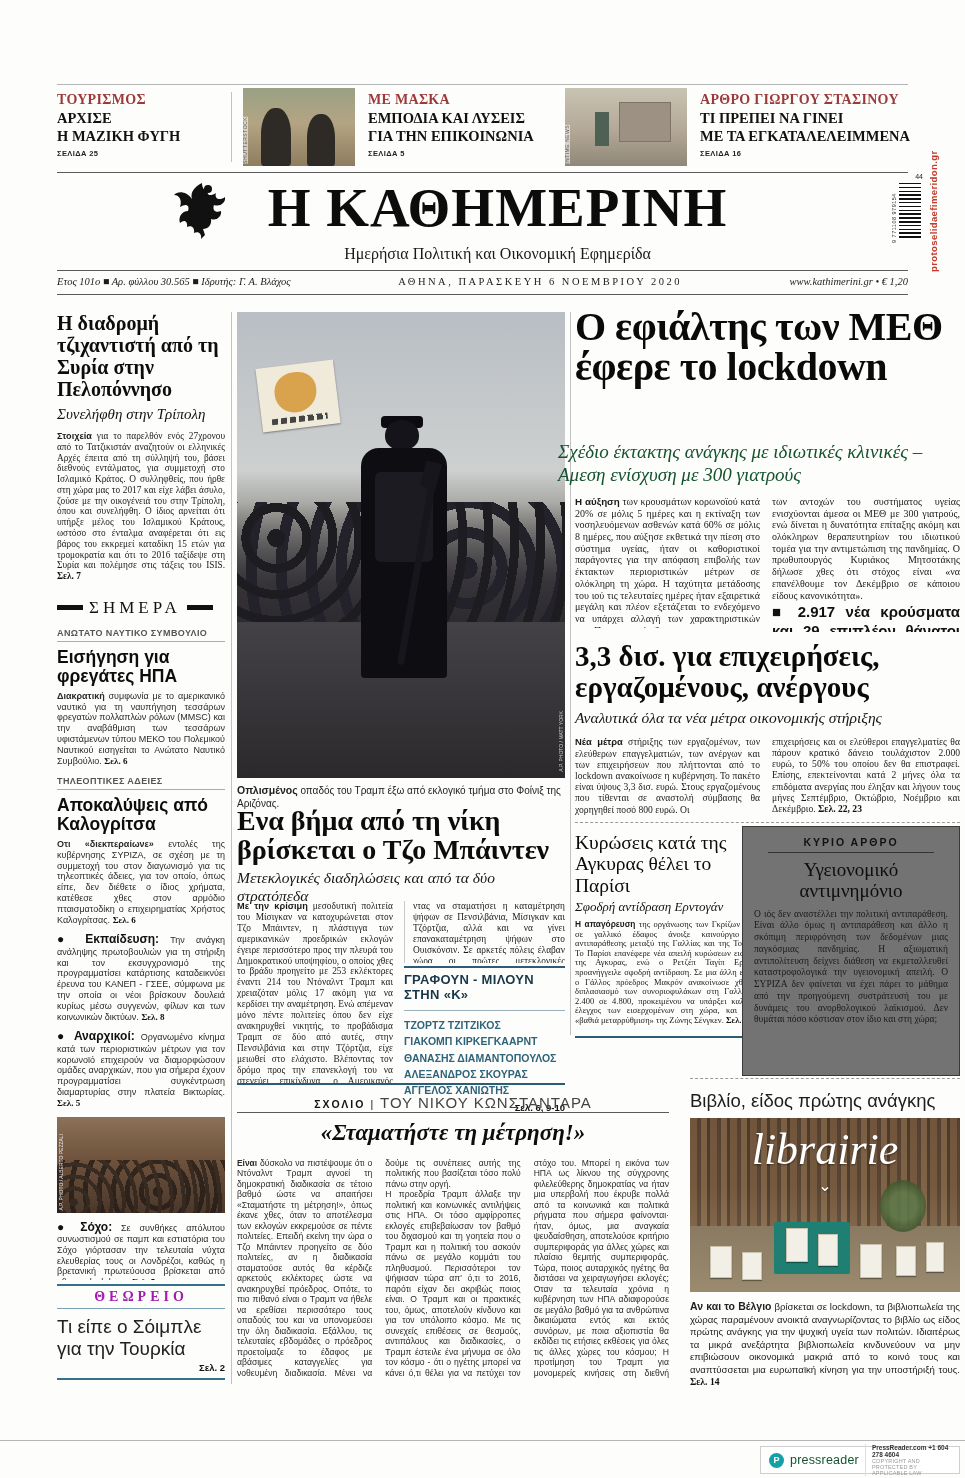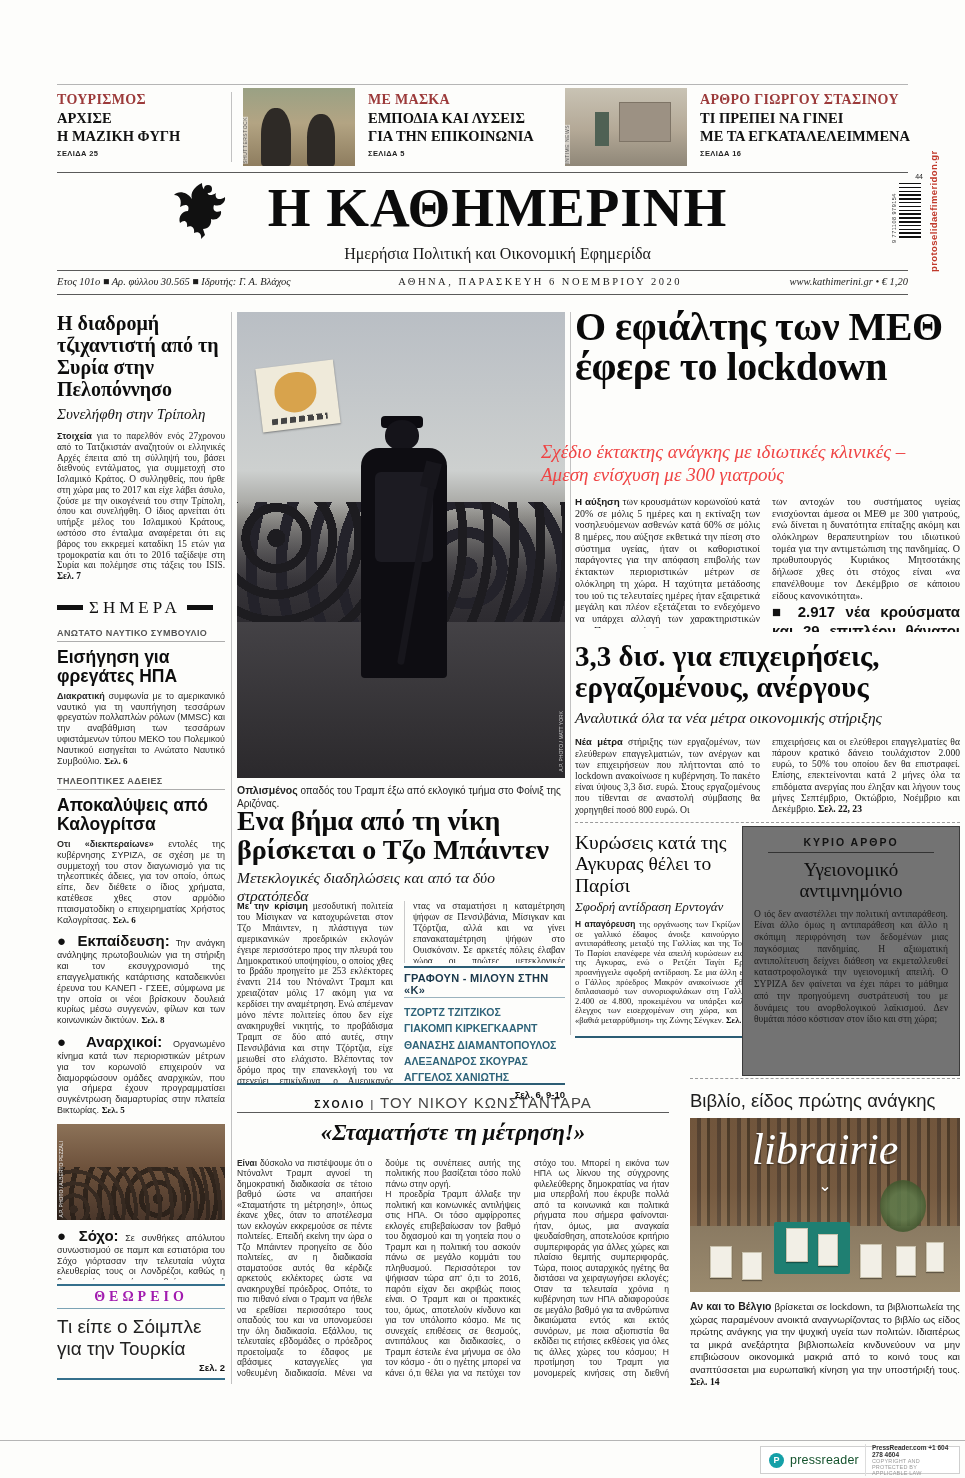--- a/index.html
+++ b/index.html
@@ -50,21 +50,21 @@
   .lc-body { font-family:"Liberation Serif", serif; font-size:9.3px; line-height:1.16; text-align:justify; color:#1a1a1a; margin-top:8px; }
   .lead { font-weight:700; font-family:"Liberation Sans", sans-serif; font-size:.98em; }
   .pgref { font-weight:700; font-family:Liberation Serif, serif; color:#111; }
   .simera-head { display:flex; align-items:center; gap:6px; margin:16px 0 10px; }
   .simera-head .bar { flex:0 0 26px; height:5px; background:#111; }
   .simera-head .txt { font-family:"Liberation Serif", serif; font-size:17px; letter-spacing:4px; color:#111; white-space:nowrap; }
   .kicker { font-size:9px; font-weight:700; color:#555; letter-spacing:.4px; border-bottom:1px solid #adadad; padding-bottom:3px; margin:10px 0 6px; }
   .brief-title { font-size:17.5px; font-weight:700; line-height:1.08; color:#0d0d0d; margin-bottom:5px; }
   .brief-body { font-size:9px; line-height:1.2; text-align:justify; color:#2a2a2a; margin-bottom:6px; }
   .bullet-item { font-size:9px; line-height:1.2; text-align:justify; color:#2a2a2a; margin:7px 0; }
-  .bullet-item .blead { font-weight:700; color:#111; font-size:15px; }
+  .bullet-item .blead { font-weight:700; color:#111; font-size:12px; }
   .lc-photo { position:relative; width:168px; height:96px; margin:8px 0 4px;
     background:linear-gradient(180deg,#8c7258 0%,#6e523c 45%,#4a372b 100%); overflow:hidden; }
   .lc-photo .heads { position:absolute; width:100%; height:55%; bottom:0;
     background:repeating-radial-gradient(circle at 10% 80%, #2e241d 0 4px, transparent 4px 12px),
                repeating-radial-gradient(circle at 60% 60%, #241c16 0 5px, transparent 5px 14px); opacity:.8; }
   .lc-photo .credit { position:absolute; left:1px; bottom:2px; font-size:5px; color:#eee; writing-mode:vertical-rl; transform:rotate(180deg); }
   .theoreio { position:absolute; left:57px; top:1284px; width:168px; }
   .theoreio .rt { height:2px; background:#35708c; }
   .theoreio .hd { text-align:center; font-family:"Liberation Serif", serif; font-size:14px; letter-spacing:4px; font-weight:700; color:#a21caf; padding:3px 0; }
   .theoreio .tt { font-size:19px; color:#222; line-height:1.15; padding:7px 0 2px; }
@@ -87,34 +87,34 @@
   .pm-rifle { position:absolute; left:176px; top:168px; width:7px; height:186px; background:#17161c; transform:rotate(10deg); border-radius:3px; }
   .pm-rifle2 { position:absolute; left:186px; top:150px; width:16px; height:26px; background:#17161c; transform:rotate(14deg); }
   .pm-credit { position:absolute; right:1px; bottom:6px; font-size:5px; color:#ddd; writing-mode:vertical-rl; transform:rotate(180deg); opacity:.9; }
   .caption { position:absolute; left:237px; top:784px; width:328px; font-size:10px; color:#222; line-height:1.25; }
   .caption b { font-size:10.5px; }
   .biden-title { position:absolute; left:237px; top:806px; width:328px; font-family:"Liberation Serif", serif; font-size:28px; font-weight:700; line-height:1.05; color:#0c0c0c; }
   .biden-deck { position:absolute; left:237px; top:869px; width:328px; font-family:"Liberation Serif", serif; font-style:italic; font-size:15.5px; color:#141414; }
   .bodycol { position:absolute; font-family:"Liberation Serif", serif; font-size:9.4px; line-height:1.16; text-align:justify; color:#1a1a1a; overflow:hidden; }
   .grafoyn { position:absolute; left:404px; top:966px; width:161px; }
   .grafoyn .top { height:2px; background:#2c5d74; margin-bottom:4px; }
-  .grafoyn .hd { font-size:11px; font-weight:700; color:#19374a; letter-spacing:.3px; padding-bottom:1px; border-bottom:1px solid #9ab2bd; margin-bottom:6px; }
+  .grafoyn .hd { font-size:13px; font-weight:700; color:#19374a; letter-spacing:.3px; padding-bottom:8px; border-bottom:1px solid #9ab2bd; margin-bottom:6px; }
   .grafoyn .nm { font-size:10.5px; font-weight:700; color:#2e6379; line-height:1.55; }
   .grafoyn .pg { text-align:right; font-size:9.5px; font-weight:700; color:#111; margin-top:4px; }
 
   
   .sch-head { position:absolute; left:237px; top:1094px; width:432px; text-align:center; font-size:10.5px; color:#111; letter-spacing:2px; }
   .sch-head .au { font-size:15px; color:#444; letter-spacing:1px; }
   .sch-title { position:absolute; left:237px; top:1120px; width:432px; text-align:center; font-family:"Liberation Serif", serif; font-style:italic; font-weight:600; font-size:23px; color:#0d0d0d; }
   .sch-body { position:absolute; left:237px; top:1158px; width:432px; height:226px; column-count:3; column-gap:13px;
     font-size:8.6px; line-height:1.22; text-align:justify; color:#2a2a2a; white-space:pre-line; overflow:hidden; }
 
   
   .meth-title { position:absolute; left:575px; top:307px; width:388px; font-family:"Liberation Serif", serif; font-size:40px; font-weight:700; line-height:1.0; letter-spacing:-.5px; color:#0a0a0a; }
-  .meth-deck { position:absolute; left:541px; top:441px; width:388px; font-family:"Liberation Serif", serif; font-style:italic; font-size:19px; line-height:1.2; color:#ef4444; }
+  .meth-deck { position:absolute; left:558px; top:441px; width:388px; font-family:"Liberation Serif", serif; font-style:italic; font-size:19px; line-height:1.2; color:#14532d; }
   .note { font-family:"Liberation Sans", sans-serif; font-weight:700; font-size:15px; line-height:1.25; color:#111; margin-top:2px; }
   .pgline { text-align:right; font-family:"Liberation Sans", sans-serif; font-weight:400; font-size:9.5px; color:#111; margin-top:3px; }
   .econ-title { position:absolute; left:575px; top:641px; width:388px; font-family:"Liberation Serif", serif; font-size:29px; font-weight:700; line-height:1.06; color:#0a0a0a; }
   .econ-deck { position:absolute; left:575px; top:709px; width:388px; font-family:"Liberation Serif", serif; font-style:italic; font-size:15.5px; color:#141414; }
   .paris-title { position:absolute; left:575px; top:832px; width:192px; font-family:"Liberation Serif", serif; font-size:19.5px; font-weight:400; line-height:1.1; color:#0b0b0b; }
   .paris-deck { position:absolute; left:575px; top:899px; width:192px; font-family:"Liberation Serif", serif; font-style:italic; font-size:13px; color:#141414; }
   .paris-body { position:absolute; left:575px; top:920px; width:192px; height:114px; font-family:"Liberation Serif", serif; font-size:8.5px; line-height:1.13; text-align:justify; color:#1a1a1a; overflow:hidden; }
   .editorial { position:absolute; left:742px; top:826px; width:218px; height:250px; border:1px solid #3a3a3a; padding:9px 11px; background:#737373; }
   .editorial .hd { text-align:center; font-size:10.5px; font-weight:700; letter-spacing:2px; color:#111; }
   .editorial .hr { width:86%; margin:4px auto 6px; height:1px; background:#333; }
@@ -215,21 +215,21 @@
     </div>
 
     <div class="kicker">ΑΝΩΤΑΤΟ ΝΑΥΤΙΚΟ ΣΥΜΒΟΥΛΙΟ</div>
     <div class="brief-title">Εισήγηση για φρεγάτες ΗΠΑ</div>
     <p class="brief-body"><span class="blead" style="font-weight:700">Διακρατική</span> <span>συμφωνία με το αμερικανικό ναυτικό για τη ναυπήγηση τεσσάρων φρεγατών πολλαπλών ρόλων (MMSC) και την αναβάθμιση των τεσσάρων υφιστάμενων τύπου ΜΕΚΟ του Πολεμικού Ναυτικού εισηγείται το Ανώτατο Ναυτικό Συμβούλιο.</span> <span class="pgref">Σελ. 6</span></p>
 
     <div class="kicker">ΤΗΛΕΟΠΤΙΚΕΣ ΑΔΕΙΕΣ</div>
     <div class="brief-title">Αποκαλύψεις από Καλογρίτσα</div>
     <p class="brief-body"><span class="blead" style="font-weight:700">Οτι «διεκπεραίωνε»</span> <span>εντολές της κυβέρνησης ΣΥΡΙΖΑ, σε σχέση με τη συμμετοχή του στον διαγωνισμό για τις τηλεοπτικές άδειες, για τον οποίο, όπως είπε, δεν διέθετε ο ίδιος χρήματα, κατέθεσε χθες στον αρμόδιο πταισματοδίκη ο επιχειρηματίας Χρήστος Καλογρίτσας.</span> <span class="pgref">Σελ. 6</span></p>
 
-    <p class="bullet-item"><span class="blead">● Εκπαίδευση:</span> <span>Την ανάγκη ανάληψης πρωτοβουλιών για τη στήριξη και τον εκσυγχρονισμό της επαγγελματικής κατάρτισης καταδεικνύει έρευνα του ΚΑΝΕΠ - ΓΣΕΕ, σύμφωνα με την οποία οι νέοι βρίσκουν δουλειά κυρίως μέσω συγγενών, φίλων και των κοινωνικών δικτύων.</span> <span class="pgref">Σελ. 8</span></p>
+    <p class="bullet-item"><span class="blead">● Εκπαίδευση:</span> <span>Την ανάγκη ανάληψης πρωτοβουλιών για τη στήριξη και τον εκσυγχρονισμό της προγραμματίσει κατάρτισης καταδεικνύει έρευνα του ΚΑΝΕΠ - ΓΣΕΕ, σύμφωνα με την οποία οι νέοι βρίσκουν δουλειά κυρίως μέσω συγγενών, φίλων και των κοινωνικών δικτύων.</span> <span class="pgref">Σελ. 8</span></p>
     <p class="bullet-item"><span class="blead">● Αναρχικοί:</span> <span>Οργανωμένο κίνημα κατά των περιοριστικών μέτρων για τον κορωνοϊό επιχειρούν να διαμορφώσουν ομάδες αναρχικών, που για σήμερα έχουν προγραμματίσει συγκέντρωση διαμαρτυρίας στην πλατεία Βικτωρίας.</span> <span class="pgref">Σελ. 5</span></p>
 
     <div class="lc-photo">
       <div class="heads"></div>
       <div class="credit">A.P. PHOTO / ALBERTO PEZZALI</div>
     </div>
 
     <p class="bullet-item"><span class="blead">● Σόχο:</span> <span>Σε συνθήκες απόλυτου συνωστισμού σε παμπ και εστιατόρια του Σόχο γιόρτασαν την τελευταία νύχτα ελευθερίας τους οι Λονδρέζοι, καθώς η βρετανική πρωτεύουσα βρίσκεται από χθες σε lockdown.</span> <span class="pgref">Σελ. 5</span></p>
 
   </div>

